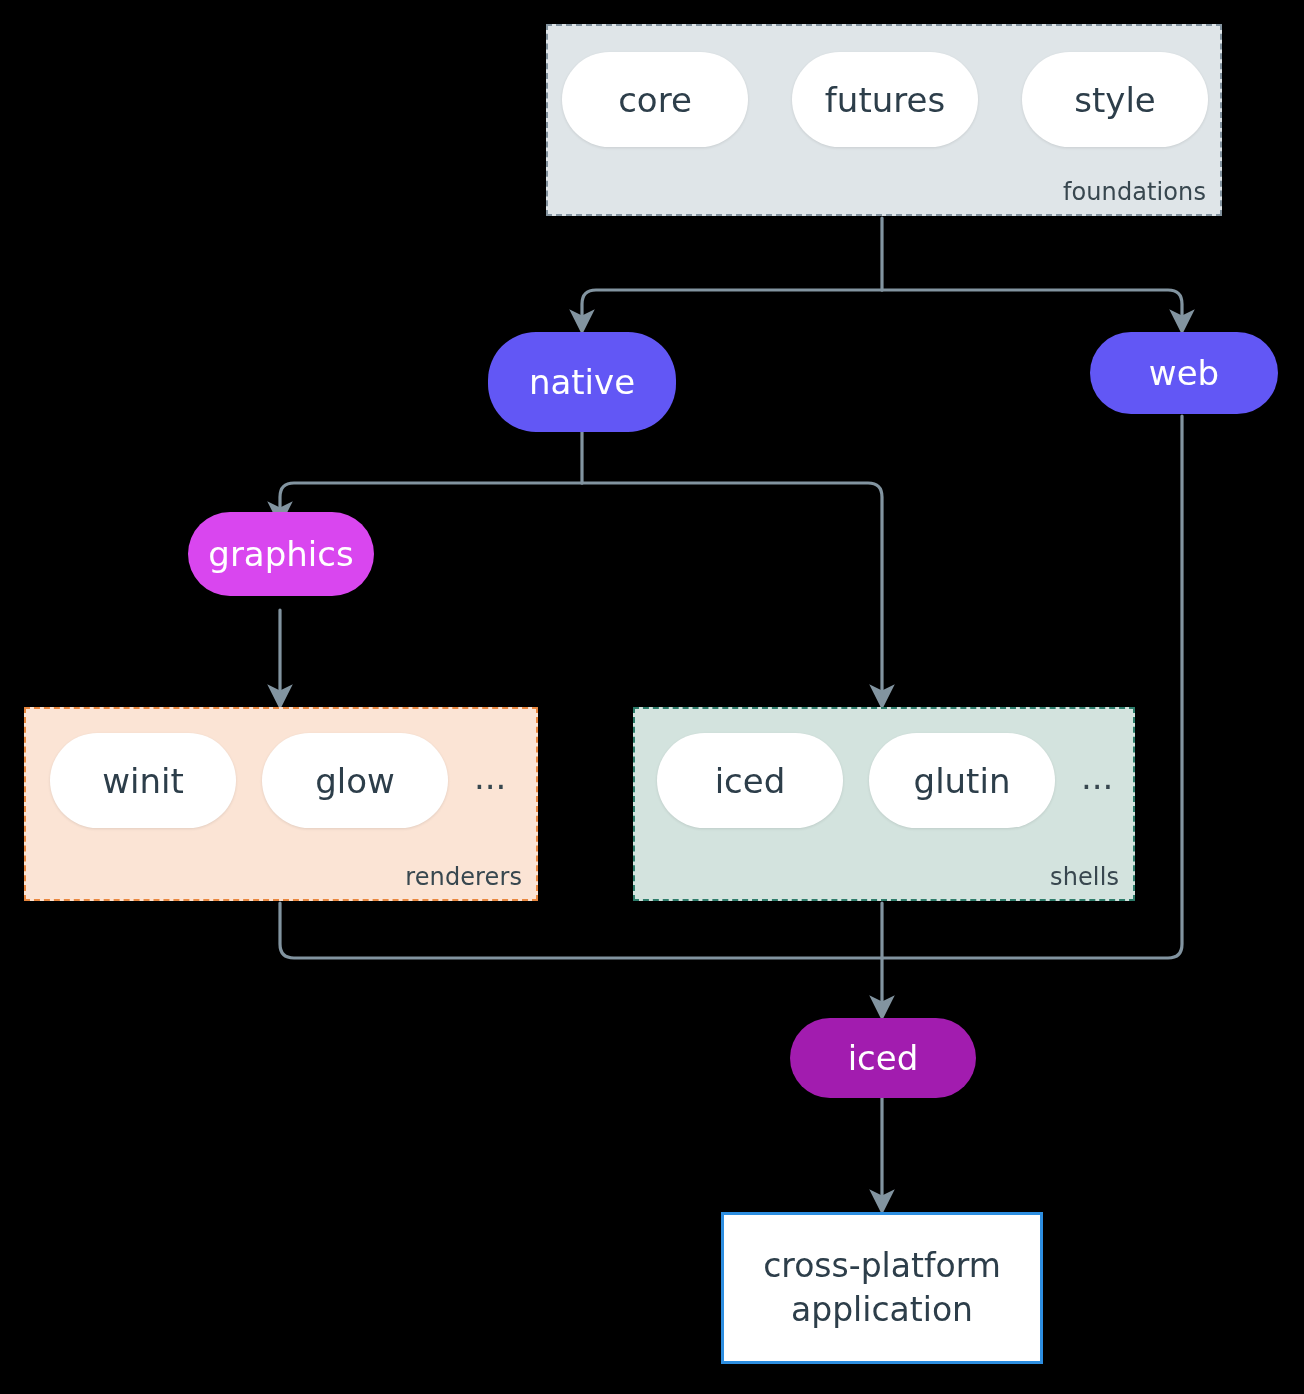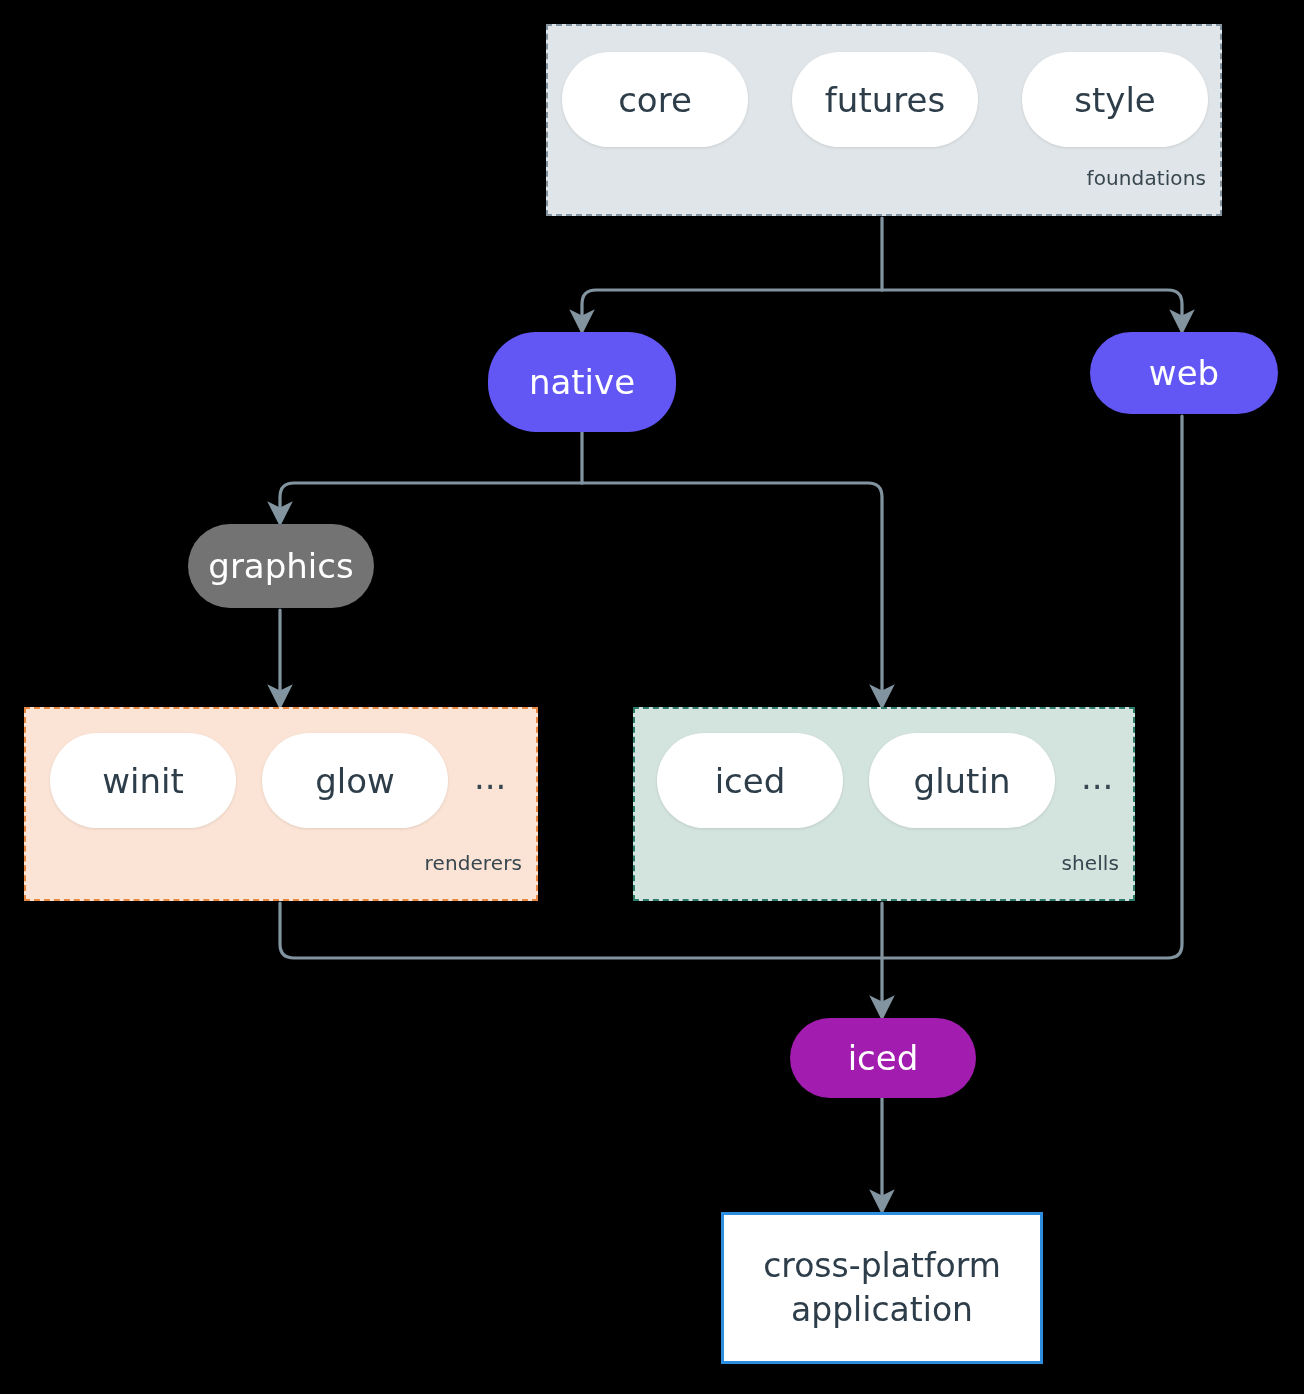--- a/index.html
+++ b/index.html
@@ -47,22 +47,22 @@
     left: 633px;
     top: 707px;
     width: 502px;
     height: 194px;
     background: #D3E3DE;
     border: 2px dashed #2E7D6B;
   }
   .group-label {
     position: absolute;
     right: 14px;
-    bottom: 24px;
-    font-size: 20px;
+    bottom: 8px;
+    font-size: 24px;
     color: #38474F;
     letter-spacing: 0.1px;
     white-space: nowrap;
   }
   .group-items {
     position: absolute;
     left: 0;
     top: 0;
     display: flex;
     align-items: center;
@@ -109,23 +109,23 @@
     left: 488px;  top: 332px;
     width: 188px; height: 100px;
     background: #6257F5;
   }
   .node-web {
     left: 1090px; top: 332px;
     width: 188px; height: 82px;
     background: #6257F5;
   }
   .node-graphics {
-    left: 188px;  top: 524px;
+    left: 188px;  top: 512px;
     width: 186px; height: 84px;
-    background: #737373;
+    background: #d946ef;
   }
   .node-iced {
     left: 790px;  top: 1018px;
     width: 186px; height: 80px;
     background: #a21caf;
   }
 
   
   .box-application {
     position: absolute;

